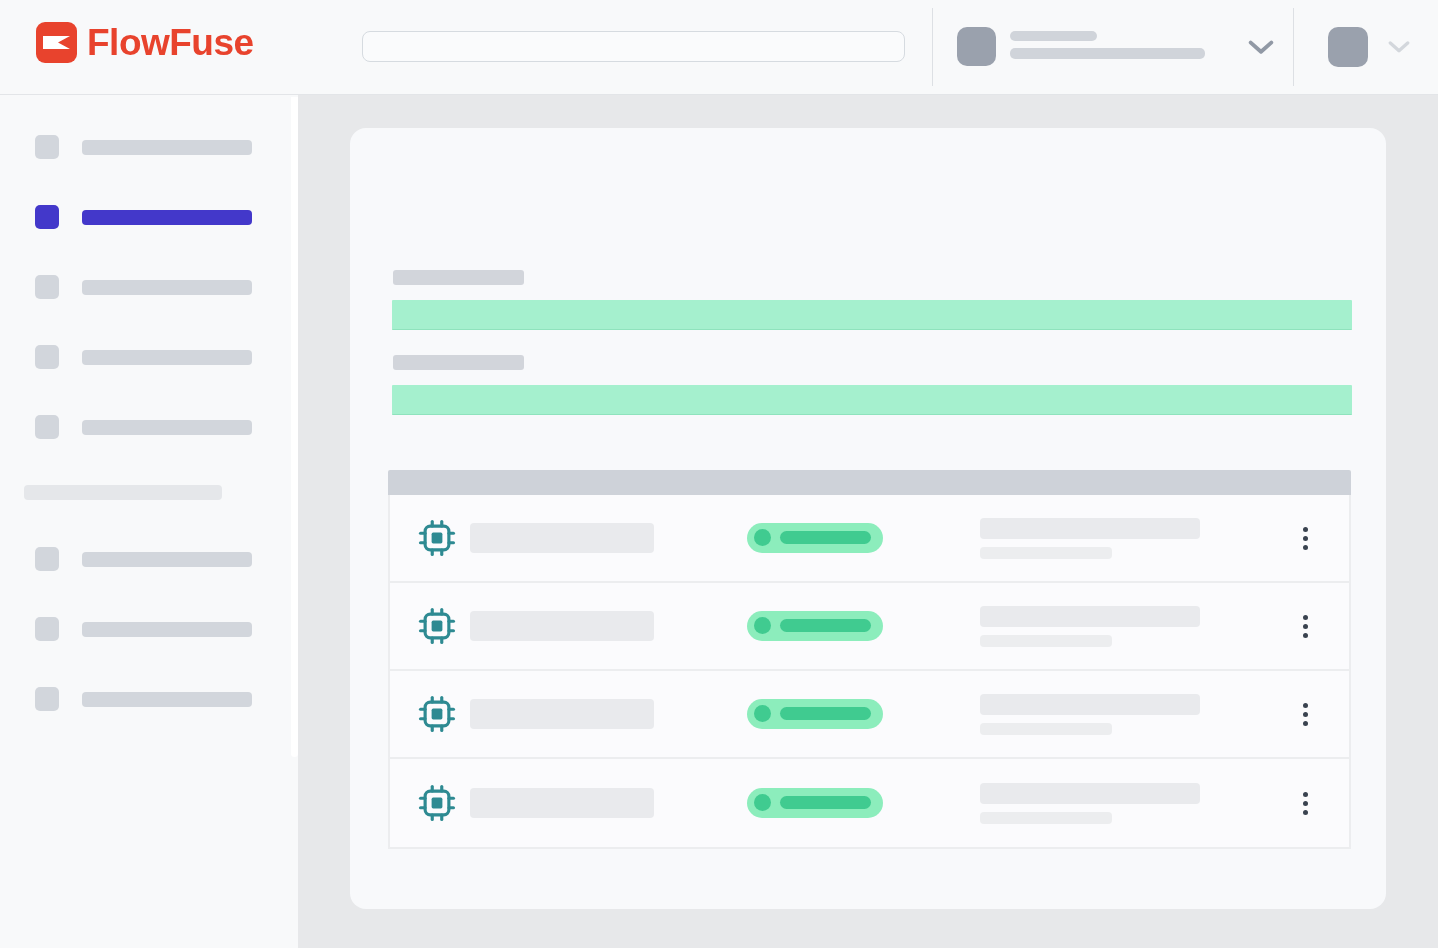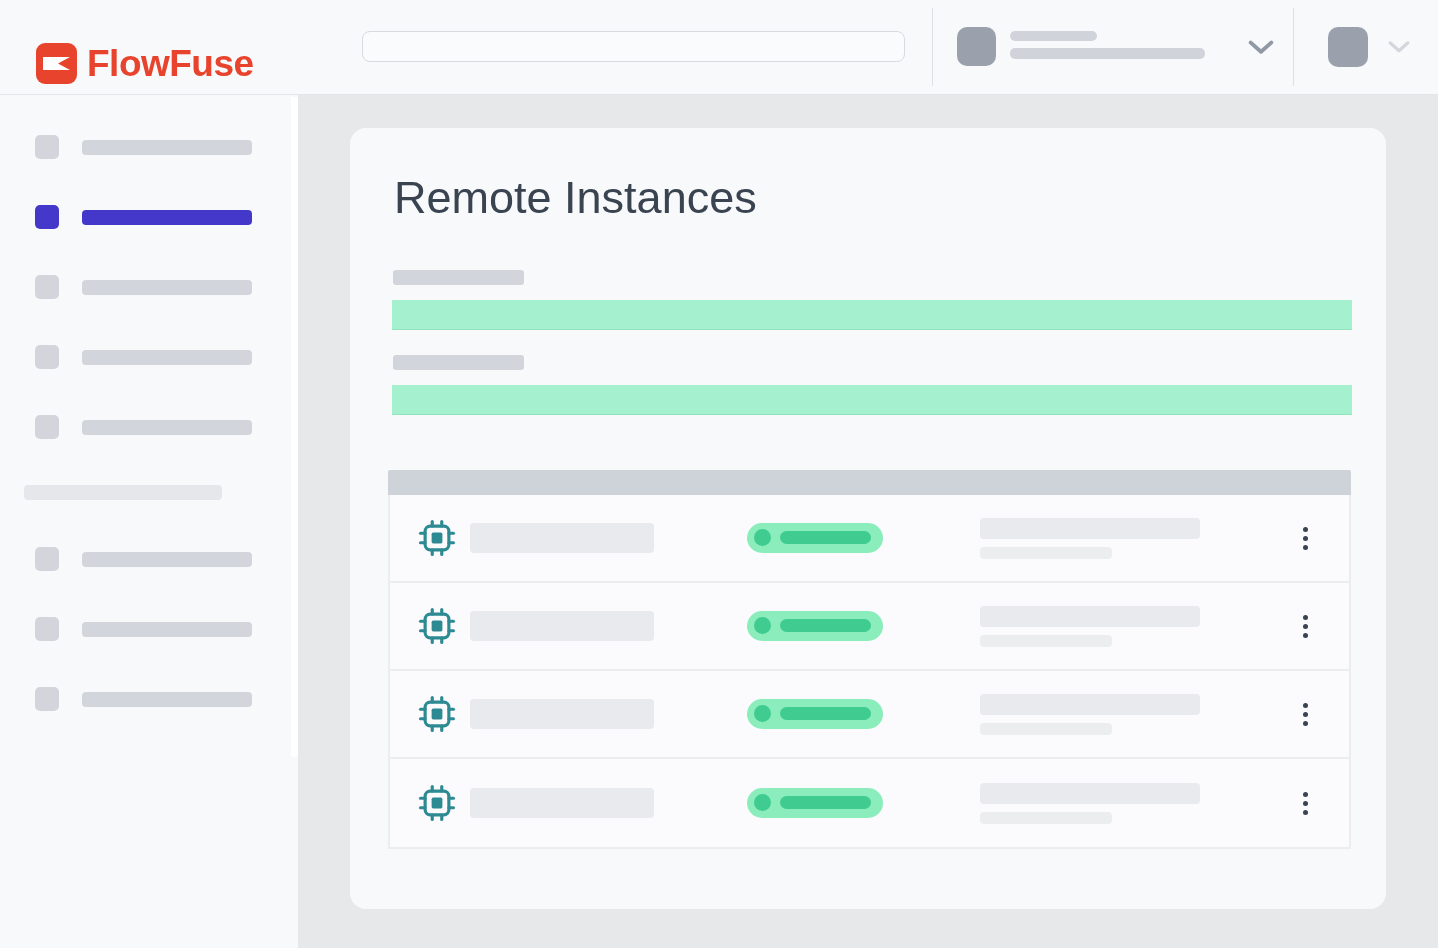--- a/index.html
+++ b/index.html
@@ -19,21 +19,21 @@
     --main-bg:#E7E8EA;
     --thead:#CED2D9;
     --line:#E3E5E8;
   }
   *{margin:0;padding:0;box-sizing:border-box;}
   html,body{width:1438px;height:948px;overflow:hidden;}
   body{font-family:"Liberation Sans",sans-serif;background:var(--main-bg);position:relative;}
 
   
   .topbar{position:absolute;left:0;top:0;width:1438px;height:95px;background:var(--panel);border-bottom:1px solid var(--line);z-index:3;}
-  .brand{position:absolute;left:36px;top:43px;display:flex;align-items:flex-start;gap:10px;cursor:pointer;}
+  .brand{position:absolute;left:36px;top:22px;display:flex;align-items:flex-start;gap:10px;cursor:pointer;}
   .logo{width:41px;height:41px;display:block;}
   .wordmark{font-size:37px;font-weight:700;color:var(--brand);letter-spacing:-0.5px;line-height:41px;}
   .search{position:absolute;left:362px;top:31px;width:543px;height:31px;border:1px solid #D6DBE0;border-radius:8px;background:#FAFBFC;outline:none;padding:0 12px;font-size:14px;color:var(--ink);}
   .vdiv{position:absolute;top:8px;width:1px;height:78px;background:#DDE0E4;}
   .vdiv.d1{left:932px;} .vdiv.d2{left:1293px;}
   .team-sel{position:absolute;left:957px;top:27px;width:320px;height:41px;cursor:pointer;background:none;border:none;}
   .avatar-sq{position:absolute;left:0;top:0;width:39px;height:39px;border-radius:10px;background:#9AA1AD;}
   .t-line1{position:absolute;left:53px;top:4px;width:87px;height:10px;border-radius:5px;background:#D0D4DA;}
   .t-line2{position:absolute;left:53px;top:21px;width:195px;height:11px;border-radius:5px;background:#D0D4DA;}
   .chev1{position:absolute;left:291px;top:13px;}
@@ -149,21 +149,20 @@
       <div class="nav-item">
     <span class="sq"></span>
     <span class="bar"></span>
   </div>
     </nav>
   <div class="side-scroll"></div>
 </aside>
 
 <main class="main">
   <section class="card">
-    <h1 class="page-title">Remote Instances</h1>
 
     <div class="f-label l1"></div>
     <div class="green-input g1"></div>
 
     <div class="f-label l2"></div>
     <div class="green-input g2"></div>
 
     <div class="table">
       <div class="thead"></div>
       <div class="tbody" id="table-rows">

